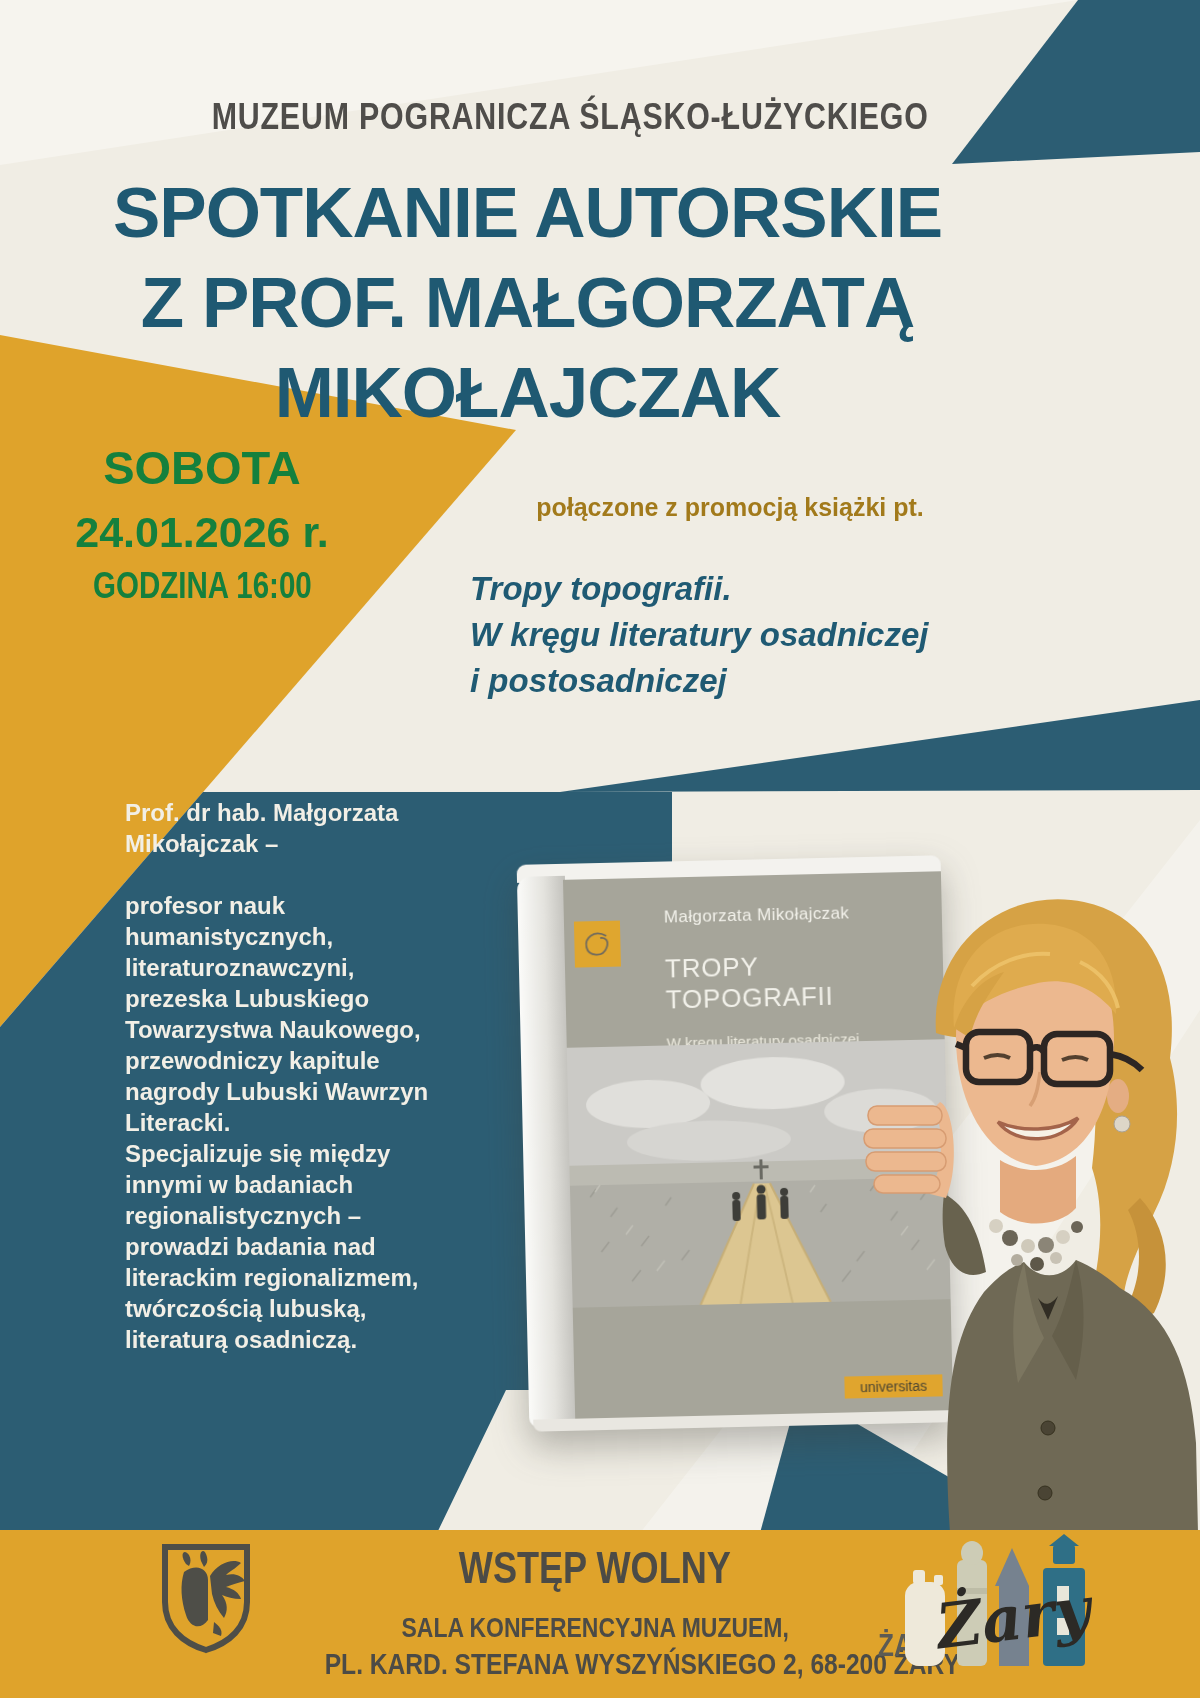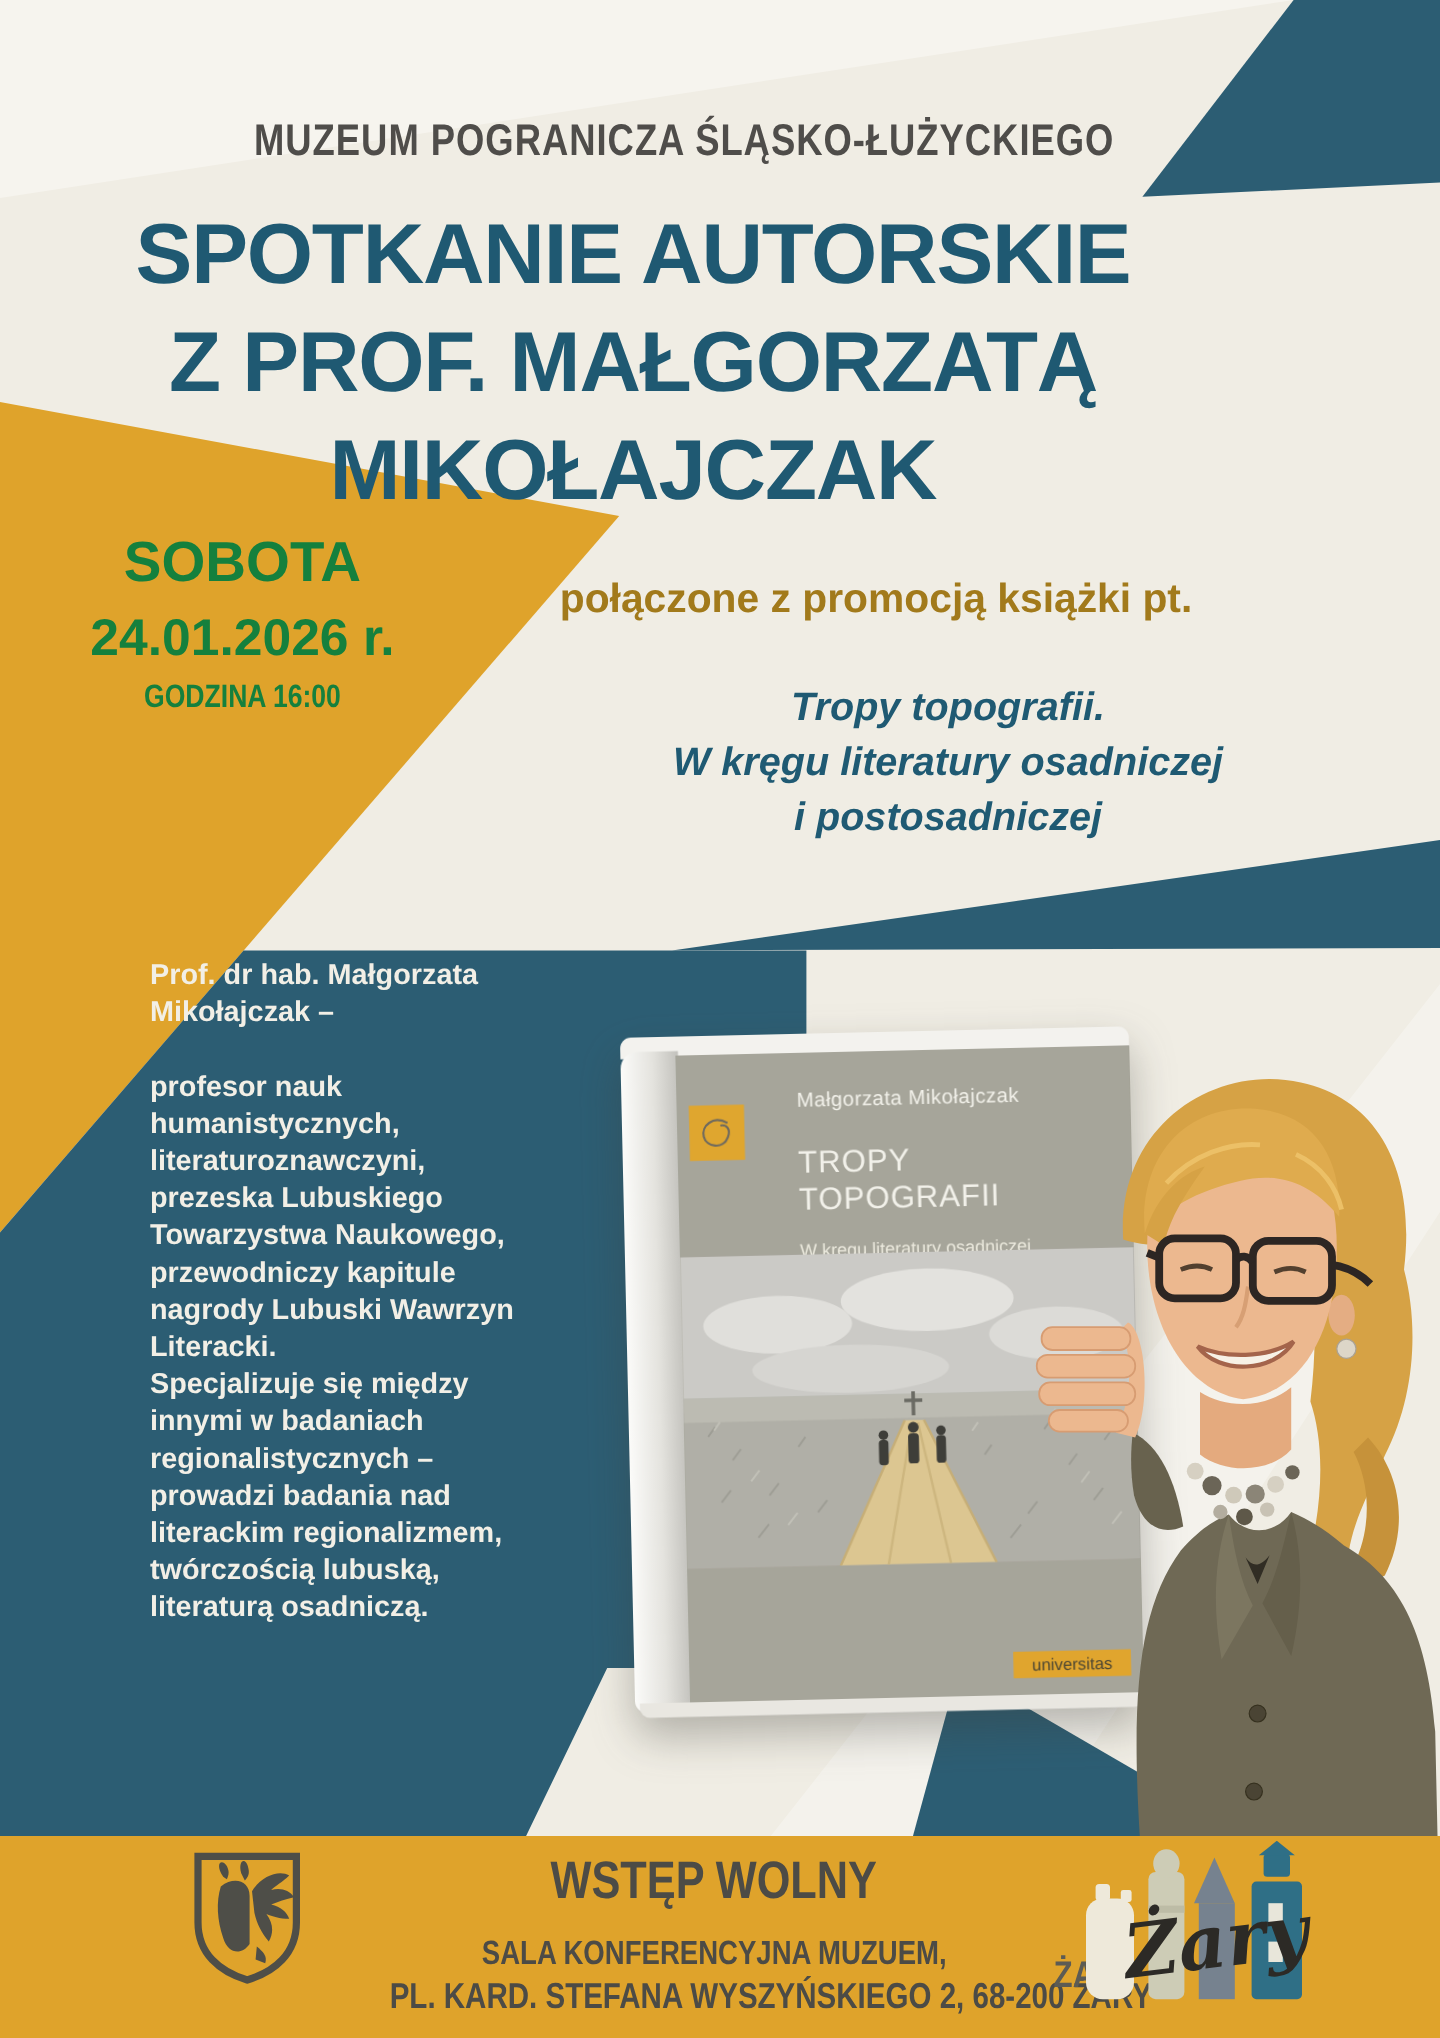--- a/index.html
+++ b/index.html
@@ -17,27 +17,27 @@
     left:0;top:96px;width:1140px;text-align:center;
     font-size:37px;font-weight:700;color:#4f4d4a;letter-spacing:1px;
   }
   .main-title{
     left:0;top:168px;width:1055px;text-align:center;
     font-size:71px;line-height:90px;font-weight:700;color:#1f5972;letter-spacing:-1px;
   }
   .date-block{left:52px;top:440px;width:300px;text-align:center;color:#15803d;}
   .date-day{font-size:47px;font-weight:700;}
   .date-date{font-size:43px;font-weight:700;margin-top:13px;}
-  .date-time{font-size:27px;font-weight:700;margin-top:8px;}
+  .date-time{font-size:36px;font-weight:700;margin-top:8px;}
   .promo-text{
-    left:390px;top:480px;width:680px;text-align:center;
-    font-size:34px;font-weight:700;color:#a27a1b;
+    left:390px;top:493px;width:680px;text-align:center;
+    font-size:25px;font-weight:700;color:#a27a1b;
   }
   .book-quote{
-    left:470px;top:566px;width:640px;text-align:center;
+    left:470px;top:566px;width:640px;
     font-size:33px;line-height:46px;font-weight:700;font-style:italic;color:#1f5a73;
     white-space:pre-line;
   }
   .bio{
     left:125px;top:797px;width:385px;
     font-size:24px;line-height:31px;font-weight:700;color:#f2efe6;
     white-space:pre-line;
   }
 
   

